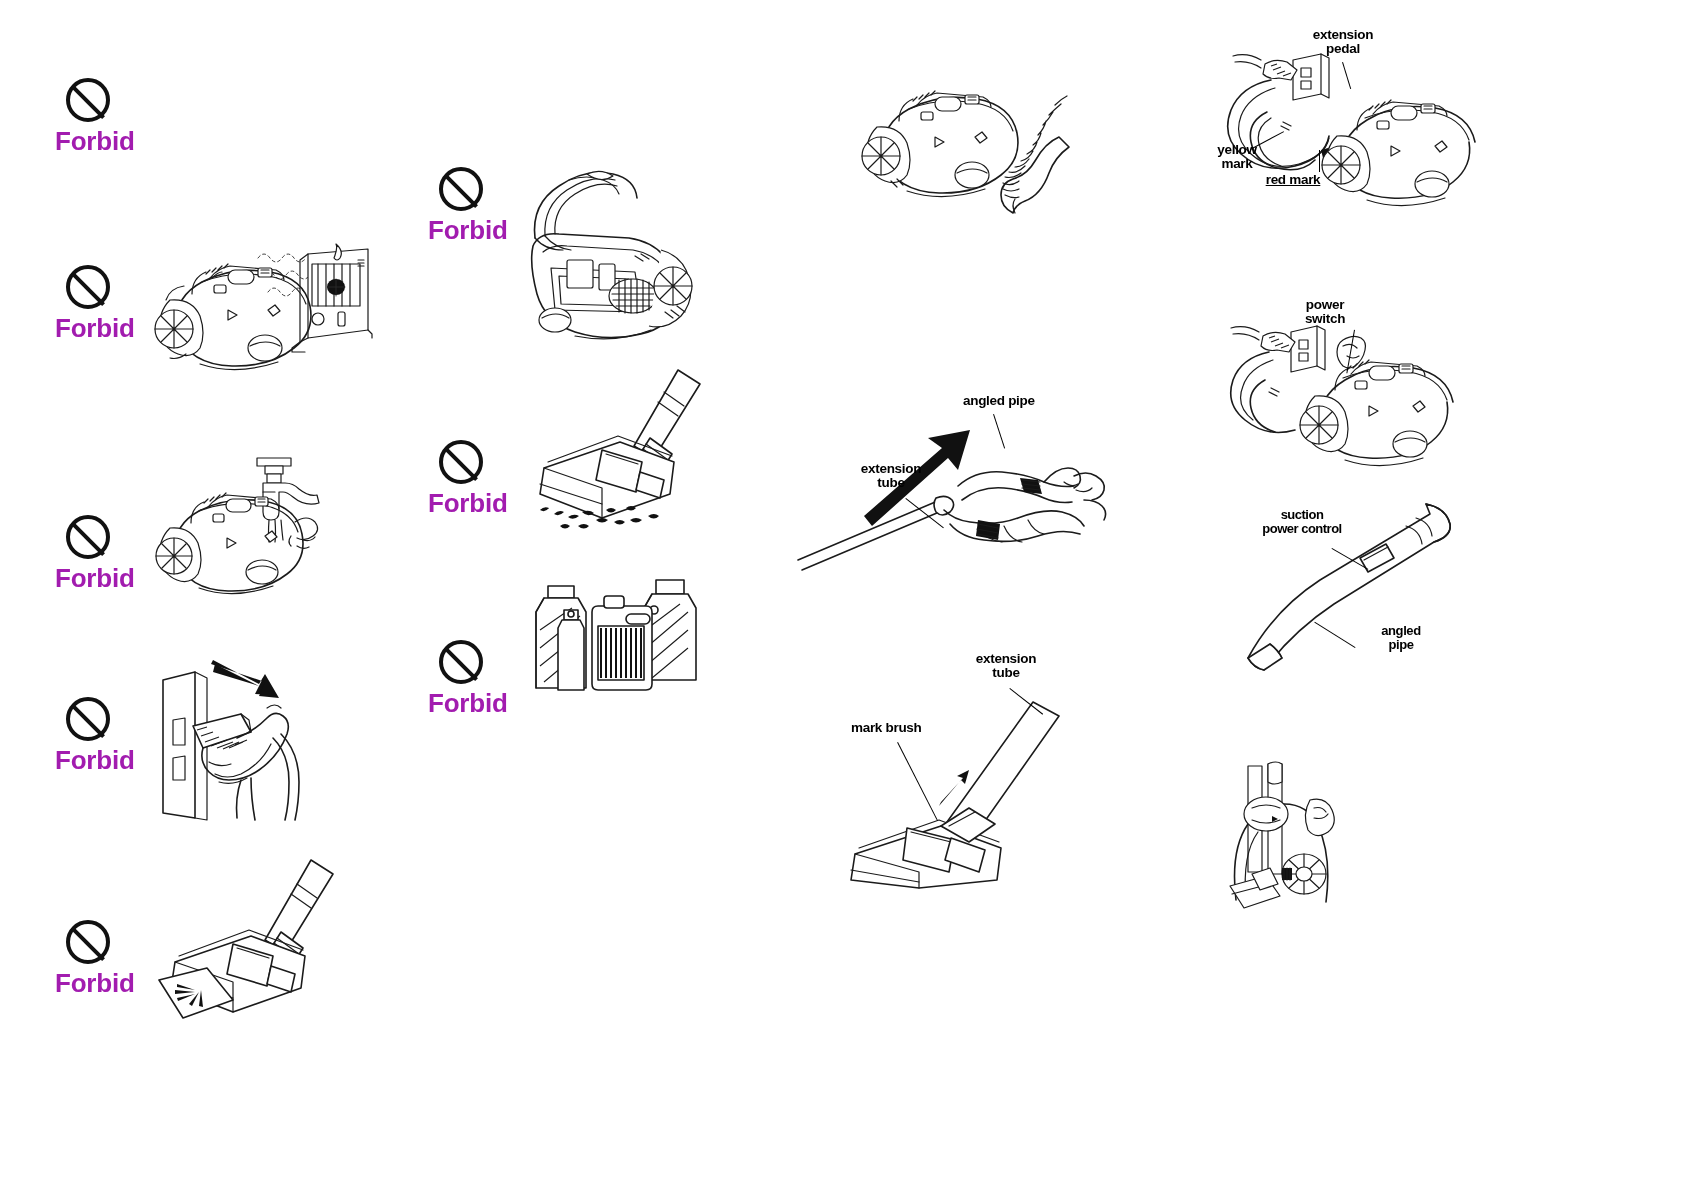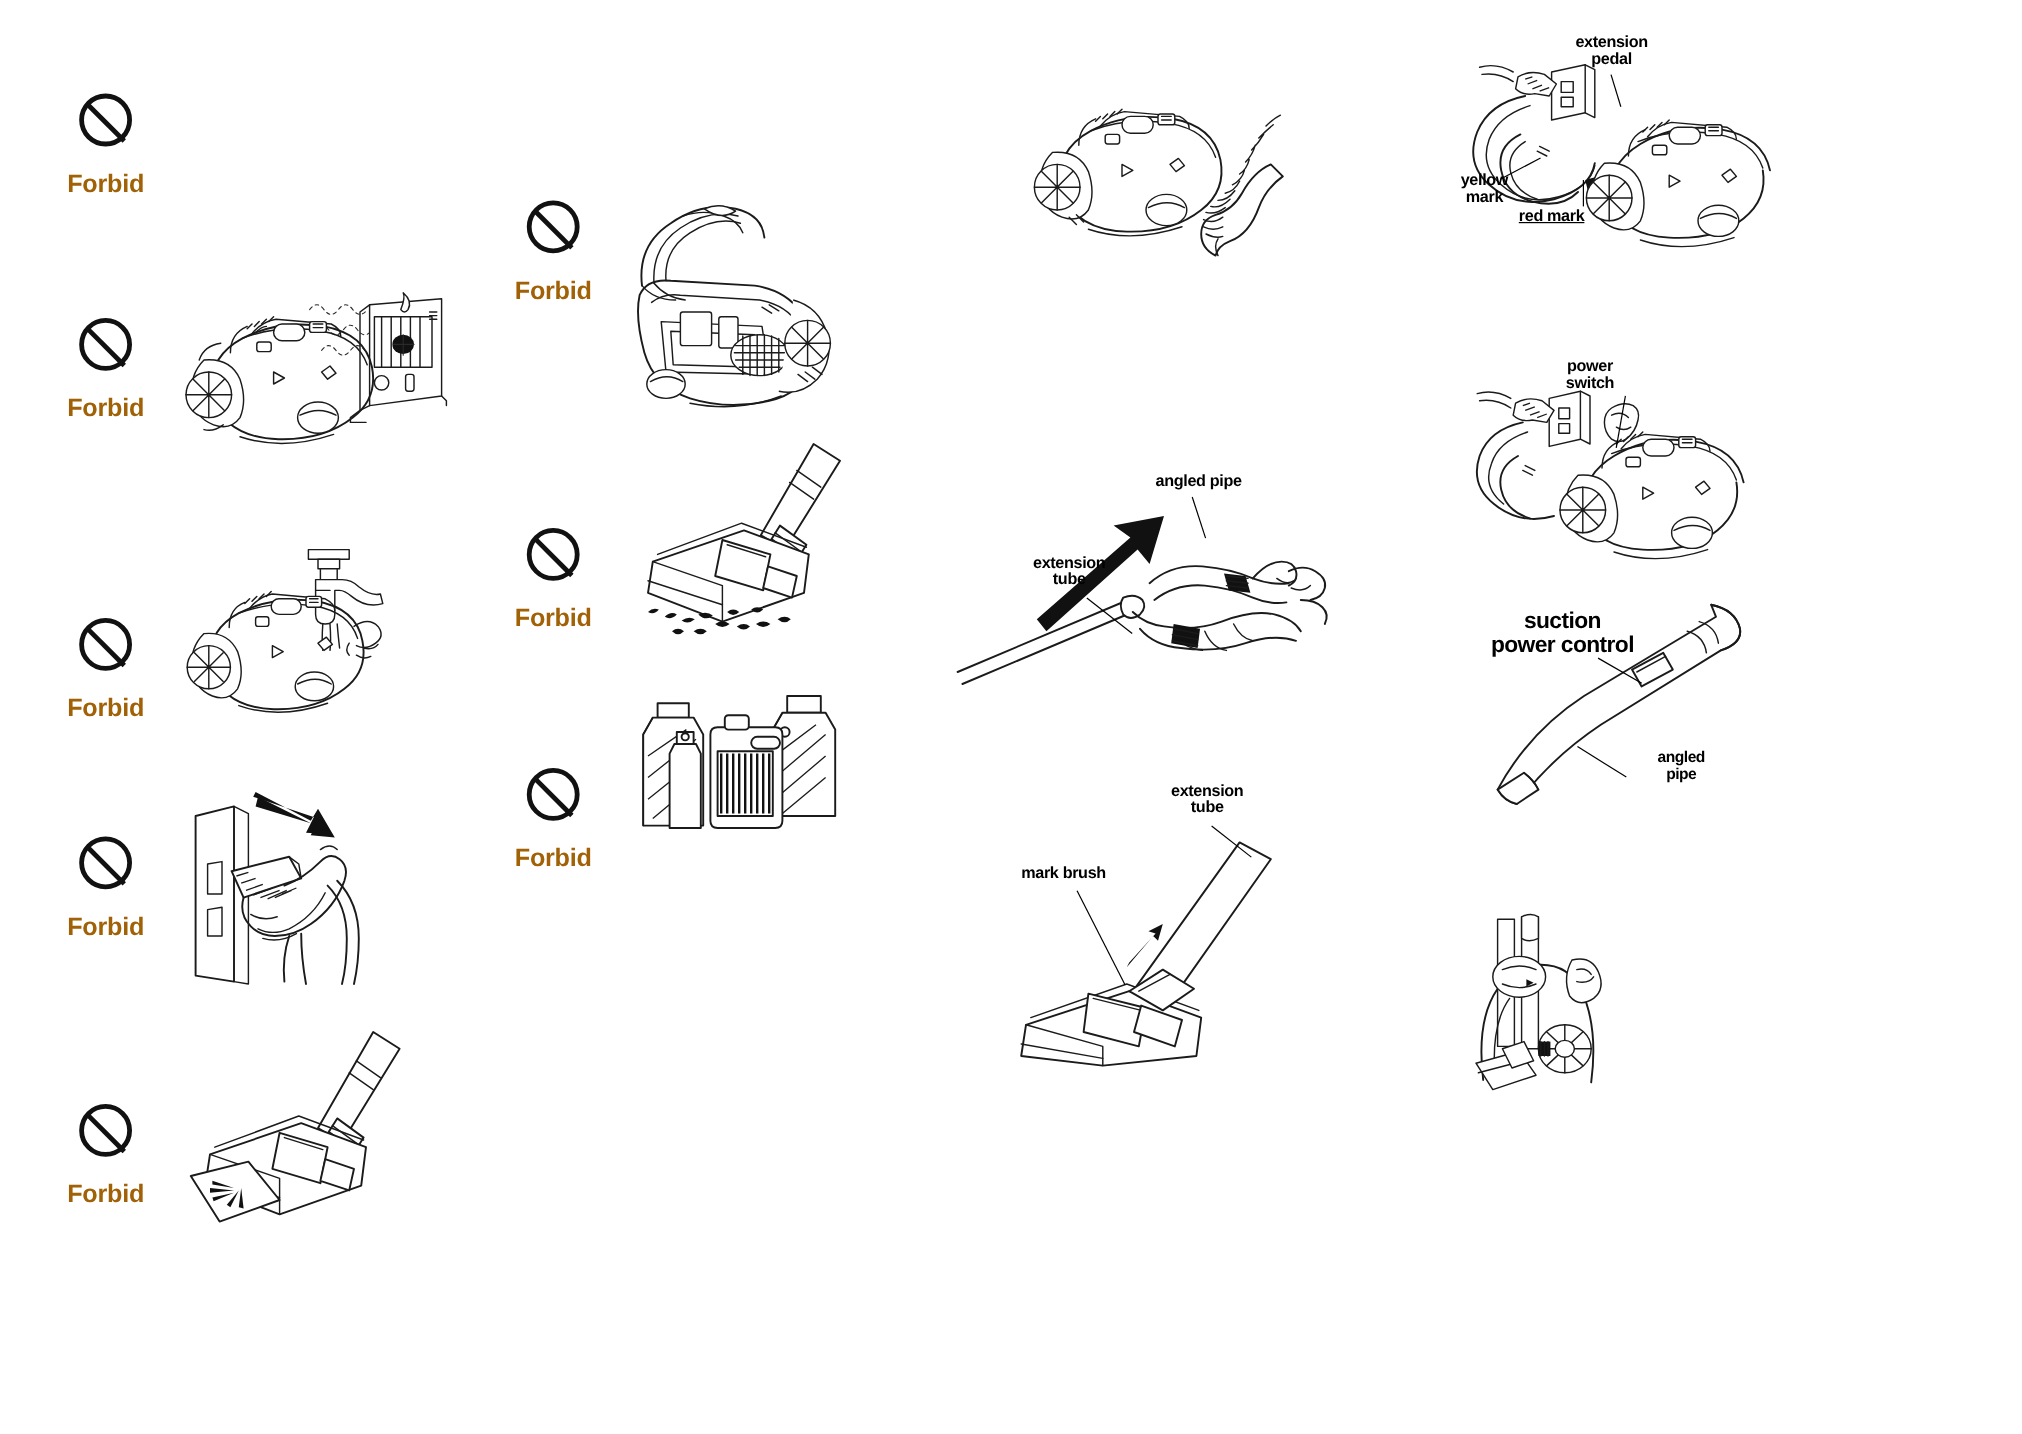--- a/index.html
+++ b/index.html
@@ -38,40 +38,40 @@
     position:absolute;
     left:50%;
     top:-2px;
     width:4px;
     height:44px;
     background:#111;
     transform:translateX(-50%) rotate(-45deg);
     transform-origin:50% 50%;
   }
   .forbid .flabel{
-    font-size:21px;
+    font-size:26px;
     font-weight:bold;
     letter-spacing:-0.2px;
     line-height:1;
-    margin-top:21px;
-    color:#a16207;
+    margin-top:6px;
+    color:#a21caf;
   }
 
   
   .lbl{
     position:absolute;
     font-size:13.5px;
     font-weight:bold;
     line-height:1.05;
     letter-spacing:-0.3px;
     color:#000;
     white-space:pre-line;
   }
   .lbl.c{text-align:center;}
-  .lbl.big{font-size:19px;letter-spacing:-0.5px;}
+  .lbl.big{font-size:13px;letter-spacing:-0.5px;}
   .lbl.med{font-size:13px;letter-spacing:-0.4px;}
 
   
   .leader{position:absolute;background:#000;transform-origin:0 0;height:1.4px;}
 
   svg{display:block;overflow:visible;}
   .ln{fill:none;stroke:#1b1b1b;stroke-width:1.6;stroke-linejoin:round;stroke-linecap:round;}
   .ln2{fill:none;stroke:#1b1b1b;stroke-width:1.2;stroke-linejoin:round;stroke-linecap:round;}
   .lnT{fill:none;stroke:#2a2a2a;stroke-width:0.9;stroke-linejoin:round;stroke-linecap:round;}
   .fillW{fill:#ffffff;stroke:#1b1b1b;stroke-width:1.6;stroke-linejoin:round;}

